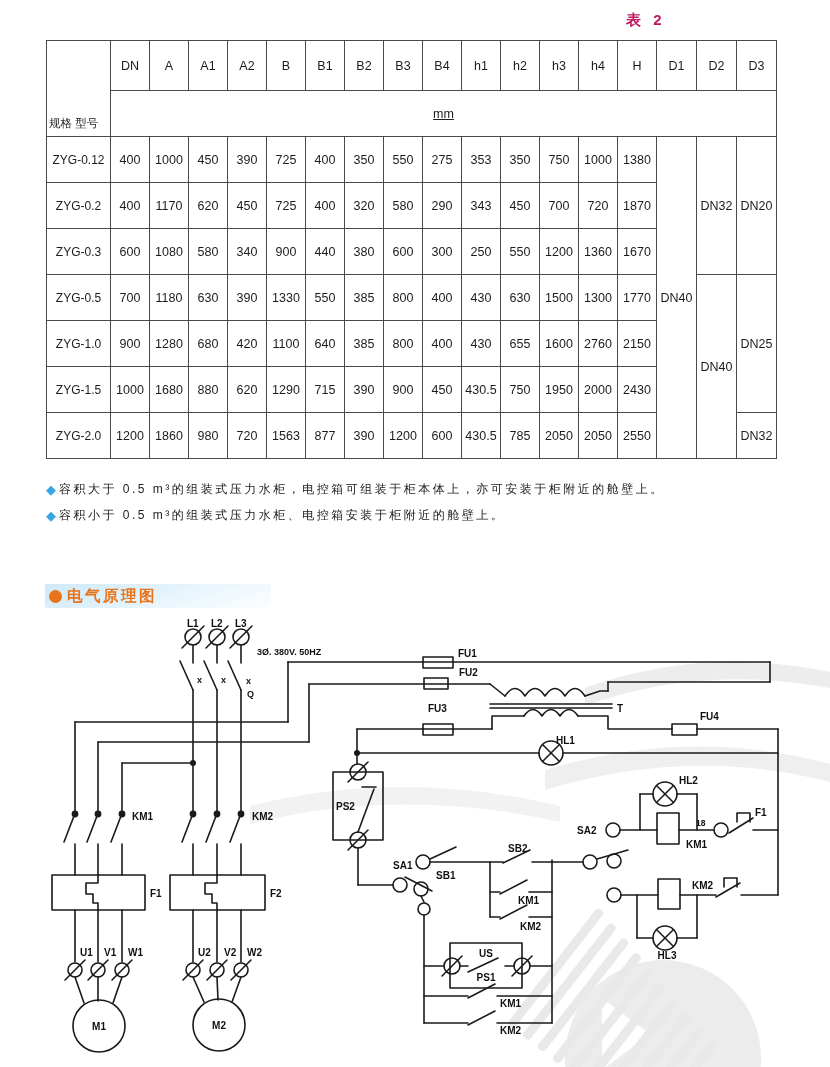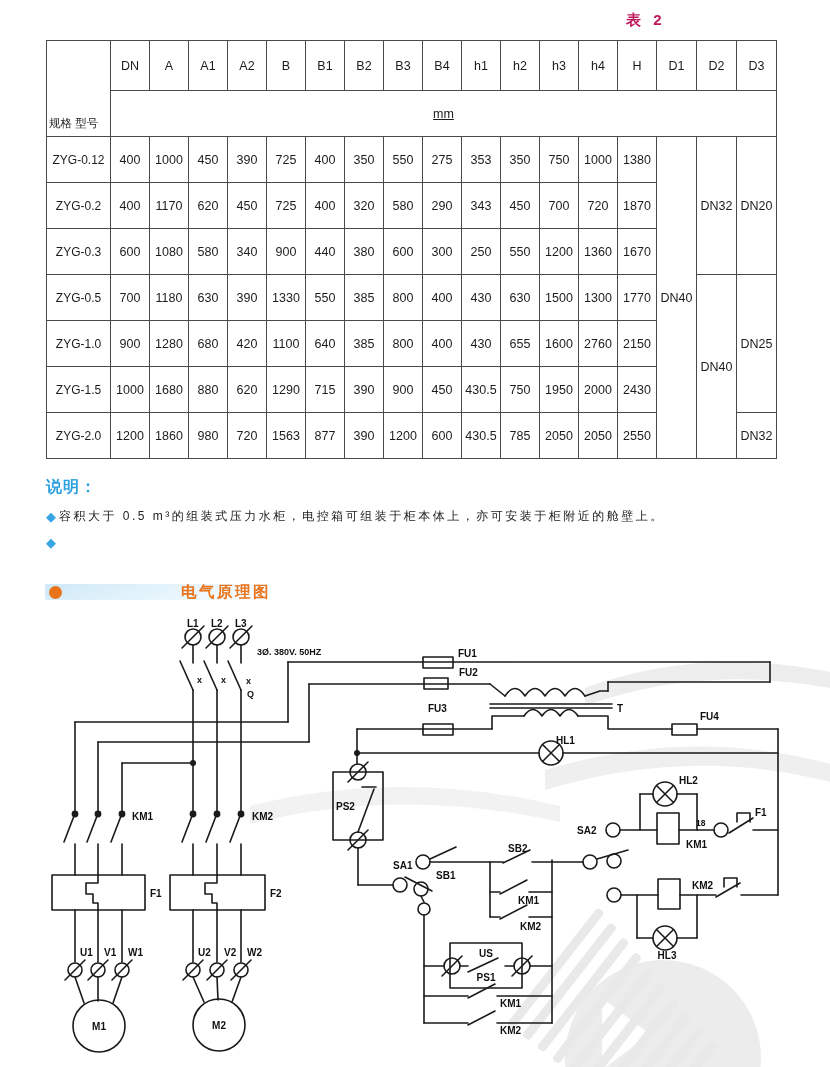--- a/index.html
+++ b/index.html
@@ -36,25 +36,24 @@
   }
   .note-item{display:flex;width:690px;margin:0 0 1px 0;}
   .note-item .diamond{
     color:#38a5e4;font-size:13px;line-height:25px;margin-right:3px;flex:0 0 auto;
   }
   .note-item .txt{
     font-size:12px;letter-spacing:2.5px;line-height:25px;color:#222;
   }
   
   .section-bar{
-    position:absolute;left:45px;top:584px;width:226px;height:16px;
+    position:absolute;left:45px;top:584px;width:226px;height:24px;
     background:linear-gradient(160deg,#cfe9f7 0%,#e7f5fc 55%,#fdfeff 100%);
     display:flex;align-items:center;box-sizing:border-box;padding-left:4px;
     border-radius:2px;
-    justify-content:space-between;
   }
   .section-bar .dot{
     width:13px;height:13px;border-radius:50%;background:#e8731a;flex:0 0 auto;margin-right:5px;
   }
   .section-bar .title{
     color:#e8731a;font-weight:bold;font-size:15.5px;letter-spacing:2.5px;white-space:nowrap;
   }
   
   svg.schem{position:absolute;left:30px;top:610px;}
   .w{stroke:#1a1a1a;stroke-width:1.6;fill:none;stroke-linecap:round;stroke-linejoin:round;}
@@ -238,27 +237,27 @@
         <td>785</td>
         <td>2050</td>
         <td>2050</td>
         <td>2550</td>
         <td rowspan="1">DN32</td>
       </tr>
     </tbody>
 </table>
 
 <div class="notes">
-  <h3>说明：</h3>
   <div class="note-item">
     <span class="diamond">◆</span>
     <span class="txt">容积大于 0.5 m³的组装式压力水柜，电控箱可组装于柜本体上，亦可安装于柜附近的舱壁上。</span>
   </div>
   <div class="note-item">
     <span class="diamond">◆</span>
+    <span class="txt">容积小于 0.5 m³的组装式压力水柜、电控箱安装于柜附近的舱壁上。</span>
   </div>
 </div>
 
 <div class="section-bar">
   <span class="dot"></span>
   <span class="title">电气原理图</span>
 </div>
 
 <svg class="schem" width="800" height="457" viewBox="30 610 800 457" xmlns="http://www.w3.org/2000/svg">
 

